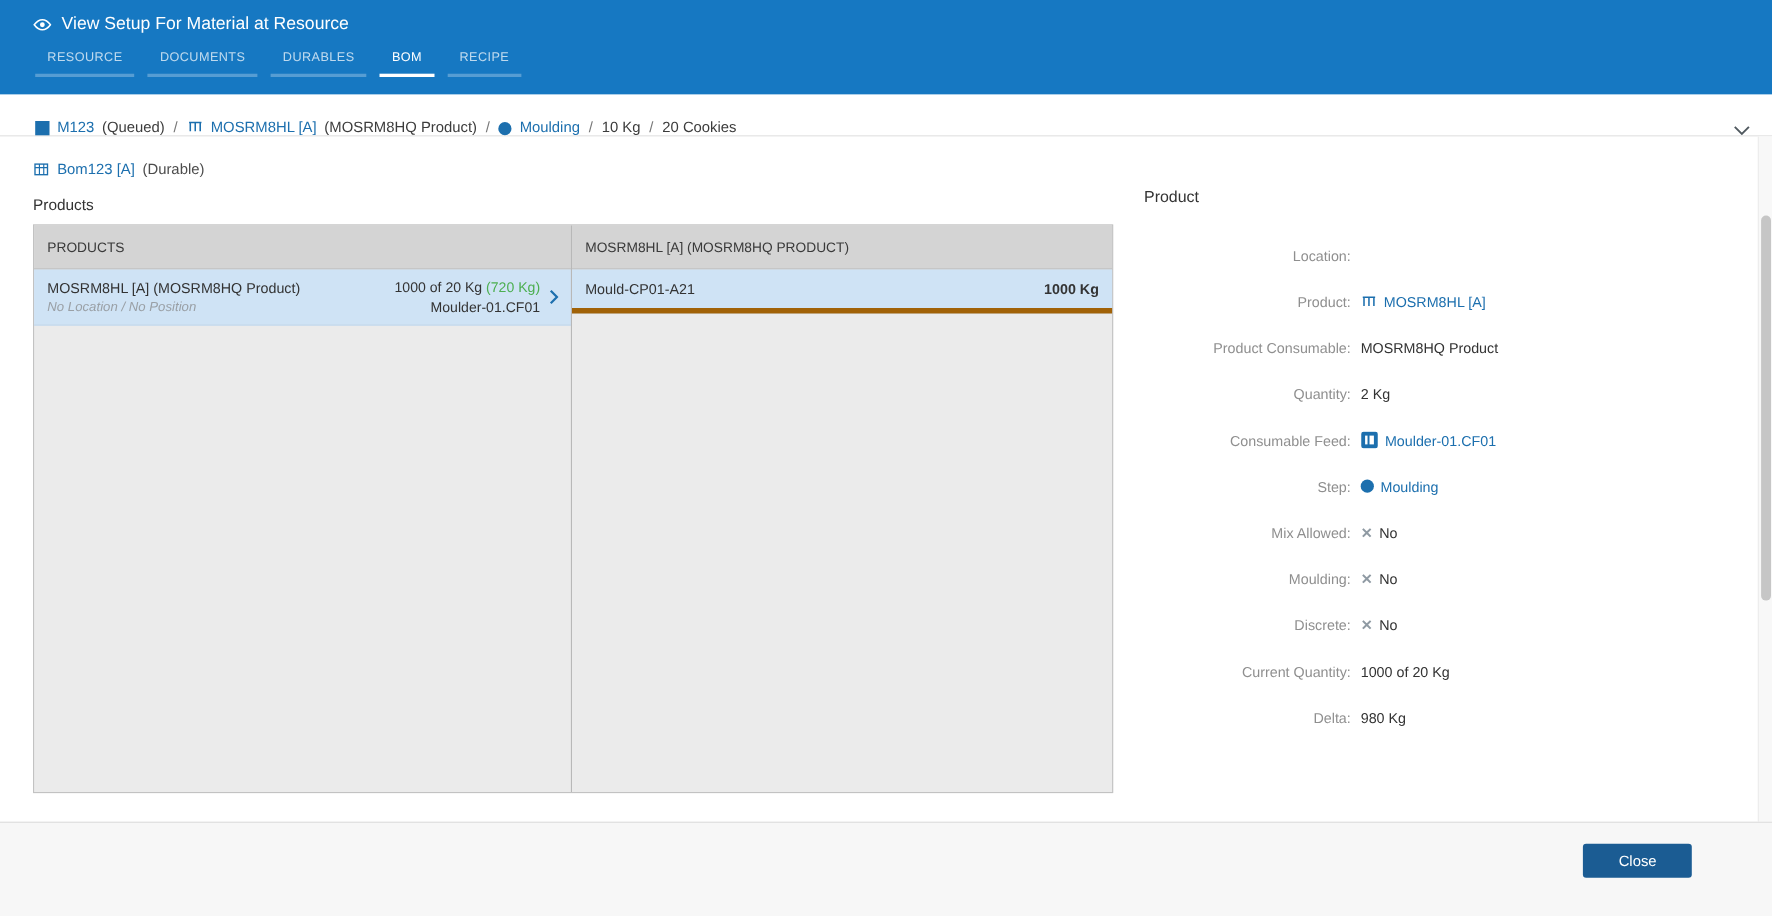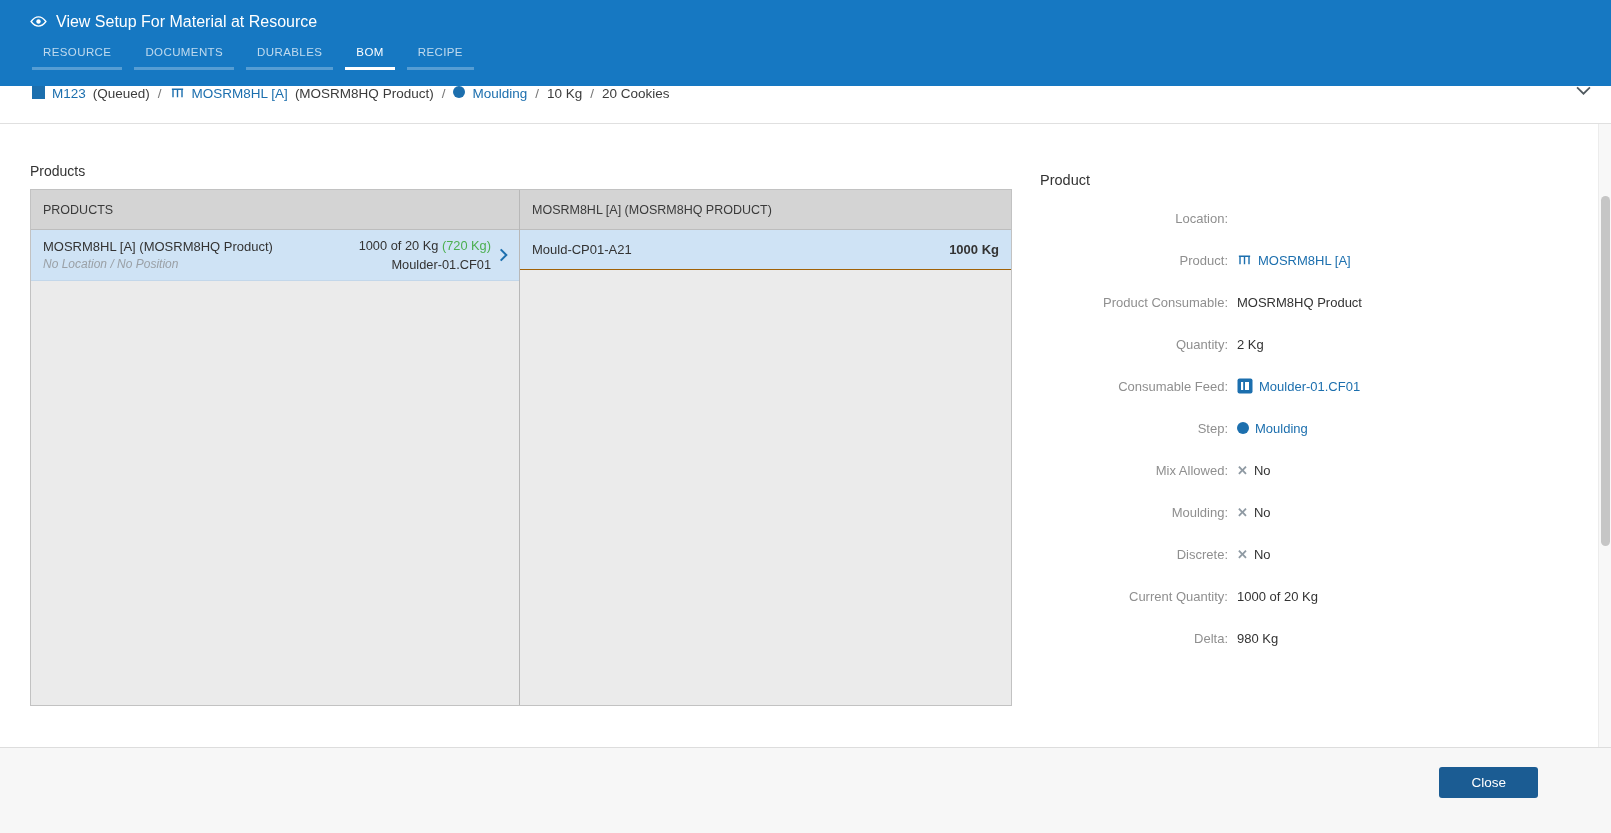--- a/index.html
+++ b/index.html
@@ -2,27 +2,27 @@
 <html><head>
 <meta charset="utf-8">
 <style>
   * { box-sizing: border-box; }
   html,body { margin:0; padding:0; background:#fff; }
   body { font-family:"Liberation Sans", sans-serif; color:#333; }
   .app { position:relative; width:1611px; height:833px; overflow:hidden; background:#fff; }
 
   
   .topbar { background:#1678c2; height:86px; padding-left:30px; }
-  .title-row { display:flex; align-items:flex-start; gap:9px; padding-top:13px; color:#fff; font-size:16px; font-weight:400; }
+  .title-row { display:flex; align-items:center; gap:9px; padding-top:13px; color:#fff; font-size:16px; font-weight:400; }
   .tabs { display:flex; gap:12px; margin-top:12px; margin-left:2px; }
   .tab { color:rgba(255,255,255,0.72); font-size:11.5px; letter-spacing:0.4px; padding:3px 11px 9px; border-bottom:3px solid rgba(255,255,255,0.28); cursor:pointer; }
   .tab.active { color:#fff; border-bottom-color:#fff; }
 
   
-  .breadcrumb { height:38px; display:flex; align-items:flex-start; gap:7px; padding:0 20px 0 32px; border-bottom:1px solid #e0e0e0; font-size:13.5px; color:#3c3c3c; background:#fff; }
+  .breadcrumb { height:38px; display:flex; align-items:flex-end; gap:7px; padding:0 20px 0 32px; border-bottom:1px solid #e0e0e0; font-size:13.5px; color:#3c3c3c; background:#fff; }
   .crumb-link { color:#1c6fae; cursor:pointer; }
   .crumb-sep { color:#777; padding:0 1px; }
   .sq-icon { width:13px; height:13px; background:#1c6fae; display:inline-block; }
   .circ-icon { width:12px; height:12px; border-radius:50%; background:#1c6fae; display:inline-block; }
   .crumb-caret { margin-left:auto; cursor:pointer; display:flex; align-items:center; }
 
   
   .content { position:relative; padding:22px 0 0 30px; height:623px; }
   .bom-title { display:flex; align-items:center; gap:7px; font-size:13.5px; }
   .bom-link { color:#1c6fae; cursor:pointer; }
@@ -33,26 +33,26 @@
   .tpanel { display:flex; flex-direction:column; }
   .tpanel.left { width:488px; }
   .tpanel.right { flex:1; border-left:1px solid #b8b8b8; }
   .thead { flex:0 0 40px; background:#d4d4d4; display:flex; align-items:center; padding:0 12px; font-size:12.5px; color:#3a3a3a; border-bottom:1px solid #bdbdbd; }
   .trow-left { background:#cfe3f5; display:flex; align-items:center; padding:6px 4px 6px 12px; border-bottom:1px solid #c3d7ea; cursor:pointer; }
   .trow-name { font-size:13px; color:#333; }
   .trow-sub { font-size:12px; font-style:italic; color:#9aa0a6; margin-top:3px; }
   .trow-qtyblock { margin-left:auto; text-align:right; font-size:12.8px; color:#333; line-height:19px; white-space:nowrap; }
   .delta-green { color:#4caf50; }
   .chev-right { width:24px; display:flex; justify-content:center; align-items:center; }
-  .trow-right { background:#cfe3f5; display:flex; align-items:center; padding:0 12px; height:40px; border-bottom:1px solid #a16207; font-size:13px; cursor:pointer; }
+  .trow-right { background:#cfe3f5; display:flex; align-items:center; padding:0 12px; height:40px; border-bottom:5px solid #a16207; font-size:13px; cursor:pointer; }
   .trow-right .qty { margin-left:auto; font-weight:bold; }
 
   
   .product-panel { position:absolute; left:1040px; top:48px; width:470px; }
-  .pp-title { font-size:14.5px; color:#333; margin-bottom:18px; }
+  .pp-title { font-size:14.5px; color:#333; margin-bottom:32px; }
   .pp-row { display:flex; align-items:center; min-height:24px; margin-bottom:18px; font-size:13px; }
   .pp-label { width:188px; text-align:right; color:#8f8f8f; flex:0 0 188px; }
   .pp-value { margin-left:9px; color:#333; display:flex; align-items:center; gap:6px; }
   .pp-link { color:#1c6fae; cursor:pointer; }
   .cross { color:#8f9aa3; font-size:13px; font-weight:bold; }
 
   
   .scroll-track { position:absolute; top:124px; bottom:86px; right:0; width:13px; background:#f8f8f8; border-left:1px solid #ececec; }
   .scroll-thumb { position:absolute; top:72px; left:2px; width:9px; height:350px; background:#c6c6c6; border-radius:5px; cursor:pointer; }
 
@@ -105,20 +105,30 @@
     <span>20 Cookies</span>
     <span class="crumb-caret">
       <svg width="15" height="9" viewBox="0 0 14 8">
           <path d="M1 1l6 6 6-6" stroke="#50595f" stroke-width="1.6" fill="none"></path>
         </svg>
     </span>
   </div>
 
   <div class="content">
 
+    <div class="bom-title">
+      <span style="display:flex;">
+        <svg width="15" height="14" viewBox="0 0 16 16">
+            <rect x="1.5" y="2.5" width="13" height="11" fill="none" stroke="#1c6fae" stroke-width="1.4"></rect>
+            <path d="M1.5 6.2h13M6.1 2.5v11M10.6 2.5v11" stroke="#1c6fae" stroke-width="1.2"></path>
+          </svg>
+      </span>
+      <span class="bom-link">Bom123 [A]</span>
+      <span class="bom-type">(Durable)</span>
+    </div>
 
     <div class="section-title">Products</div>
 
     <div class="tables">
 
       <div class="tpanel left">
         <div class="thead">PRODUCTS</div>
         <div class="trow-left">
           <div>
             <div class="trow-name">MOSRM8HL [A] (MOSRM8HQ Product)</div>

